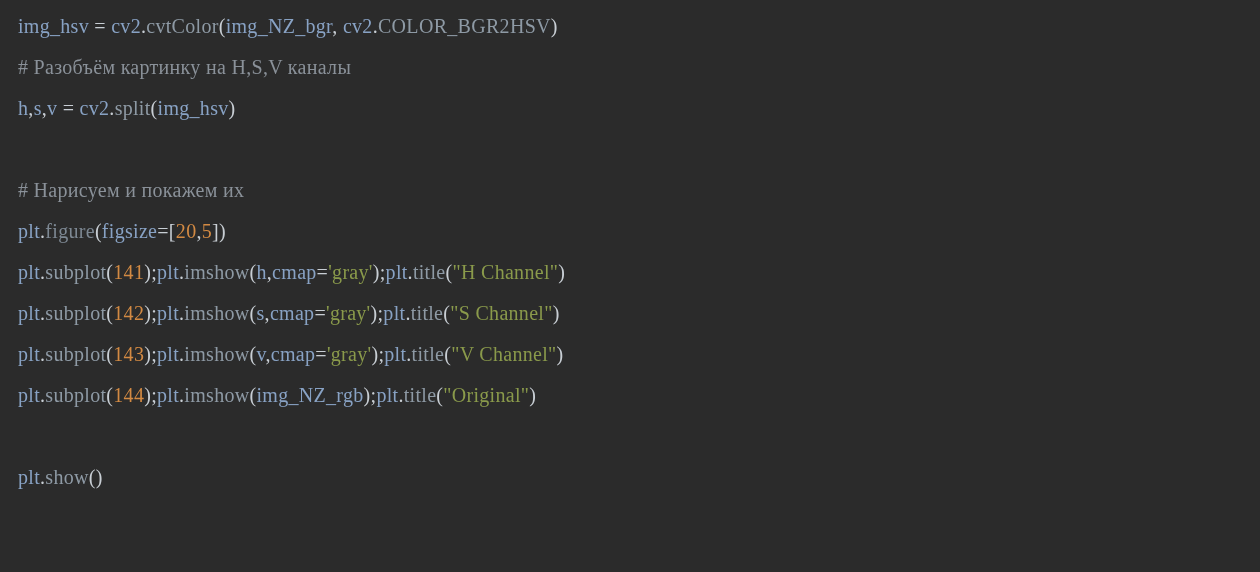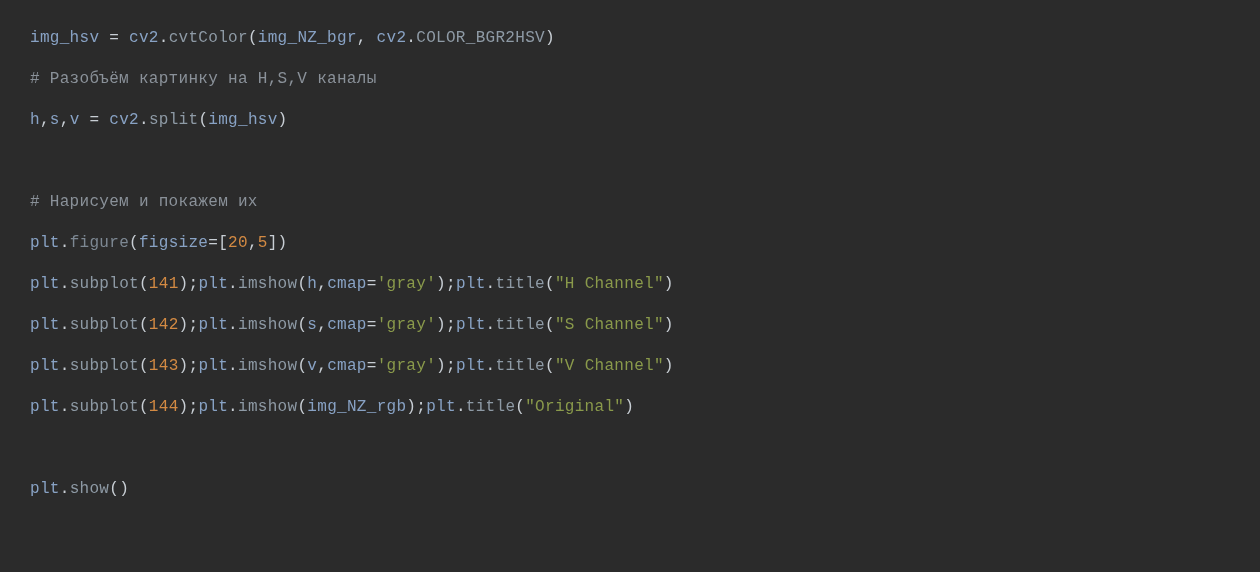--- a/index.html
+++ b/index.html
@@ -4,24 +4,24 @@
 <style>
   html, body {
     margin: 0;
     padding: 0;
     width: 1260px;
     height: 572px;
     background: #2b2b2b;
     overflow: hidden;
   }
   pre.code {
-    margin: 12px;
+    margin: 0;
     padding: 6px 0 0 18px;
-    font-family: Liberation Mono, monospace;
-    font-size: 16px;
+    font-family: Liberation Serif, serif;
+    font-size: 20px;
     line-height: 41px;
     letter-spacing: 0.3px;
     white-space: pre;
     color: #a9b7c6;
   }
   .tk-ident   { color: #88a2c4; }   
   .tk-module  { color: #88a2c4; }   
   .tk-func    { color: #8e9aa5; }   
   .tk-kwarg   { color: #88a2c4; }   
   .tk-num     { color: #d38a43; }   

